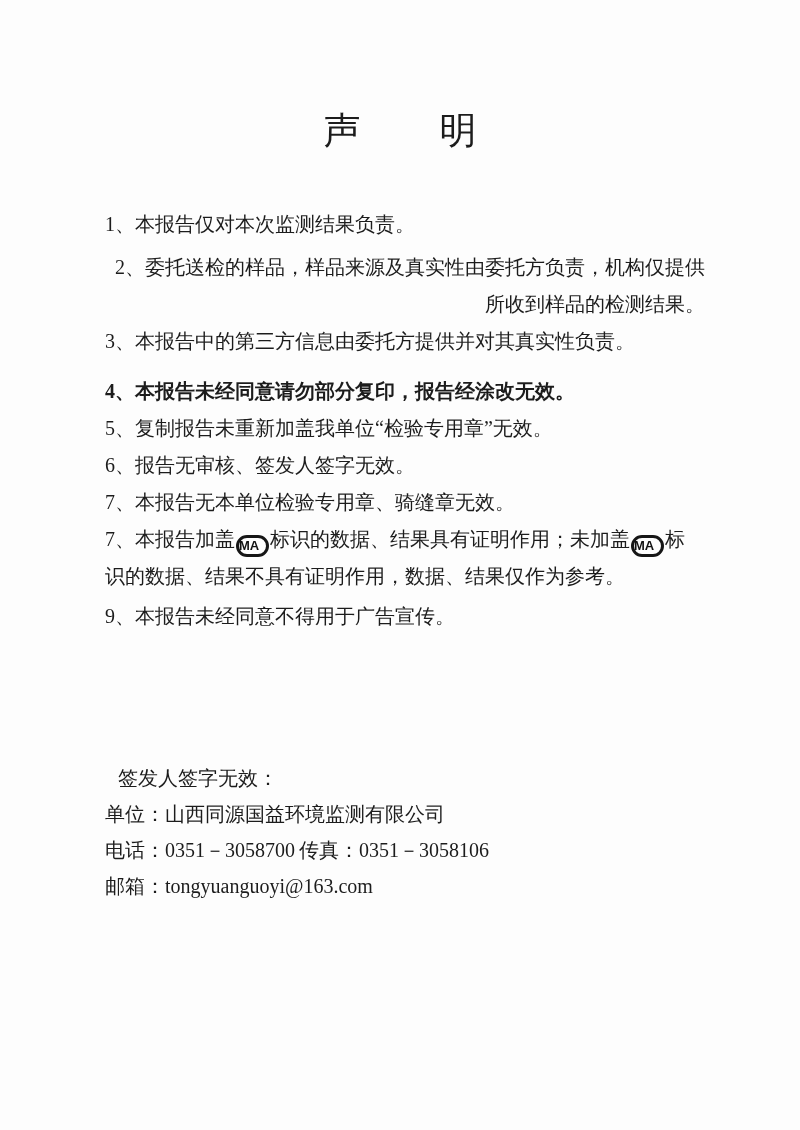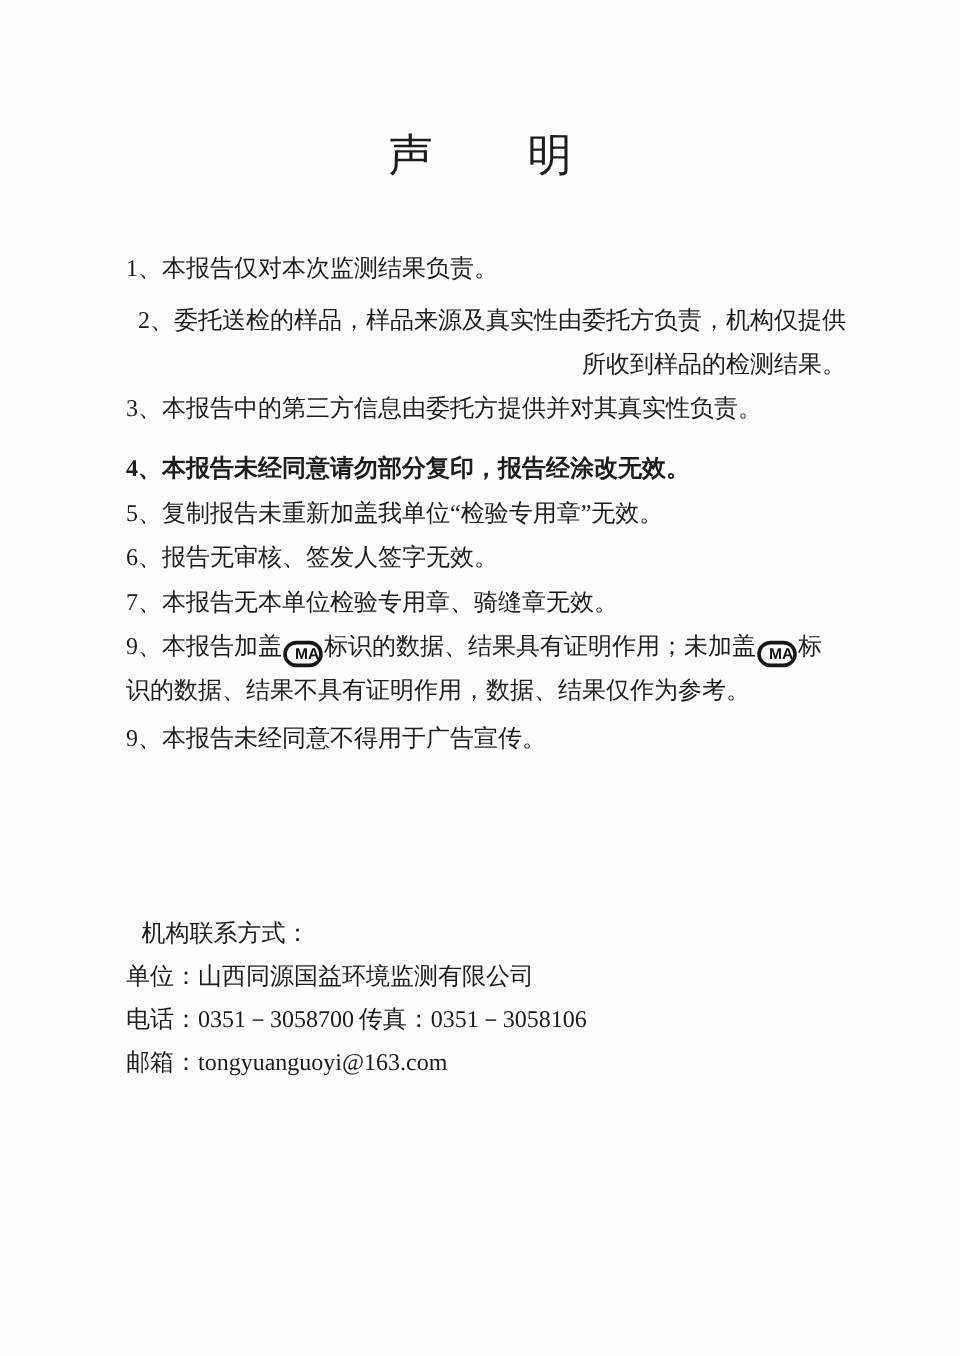--- a/index.html
+++ b/index.html
@@ -36,21 +36,21 @@
   .gap-xs { margin-top: 3px !important; }
   .ln { display: block; white-space: nowrap; }
   .cma {
     display: inline-block;
     width: 33px;
     height: 22px;
     border: 3px solid #161616;
     border-radius: 11px;
     vertical-align: -4px;
     margin: 0 1px;
-    text-align: right;
+    text-align: left;
     line-height: 15px;
     font-weight: bold;
     font-size: 13px;
     letter-spacing: 0;
     font-family: "Liberation Sans", "DejaVu Sans", sans-serif;
     color: #111;
   }
   .contact {
     margin: 125px 0 0 105px;
     width: 600px;
@@ -89,30 +89,30 @@
     <p>
       <span class="ln">5、复制报告未重新加盖我单位“检验专用章”无效。</span>
     </p>
     <p>
       <span class="ln">6、报告无审核、签发人签字无效。</span>
     </p>
     <p>
       <span class="ln">7、本报告无本单位检验专用章、骑缝章无效。</span>
     </p>
     <p>
-      <span class="ln"><span>9、本报告加盖</span><span class="cma">MA</span><span>标识的数据、结果具有证明作用；未加盖</span><span class="cma">MA</span><span>标</span></span>
+      <span class="ln"><span>7、本报告加盖</span><span class="cma">MA</span><span>标识的数据、结果具有证明作用；未加盖</span><span class="cma">MA</span><span>标</span></span>
       <span class="ln">识的数据、结果不具有证明作用，数据、结果仅作为参考。</span>
     </p>
     <p class="gap-xs">
       <span class="ln">9、本报告未经同意不得用于广告宣传。</span>
     </p>
   </div>
 
   <div class="contact">
-    <p class="contact-heading">机构联系方式：</p>
+    <p class="contact-heading">签发人签字无效：</p>
     <p class="contact-row">
       <span>单位：</span><span>山西同源国益环境监测有限公司</span>
     </p>
     <p class="contact-row">
       <span>电话：</span><span>0351－3058700</span><span class="pair-follow">传真：</span><span>0351－3058106</span>
     </p>
     <p class="contact-row">
       <span>邮箱：</span><span>tongyuanguoyi@163.com</span>
     </p>
   </div>

